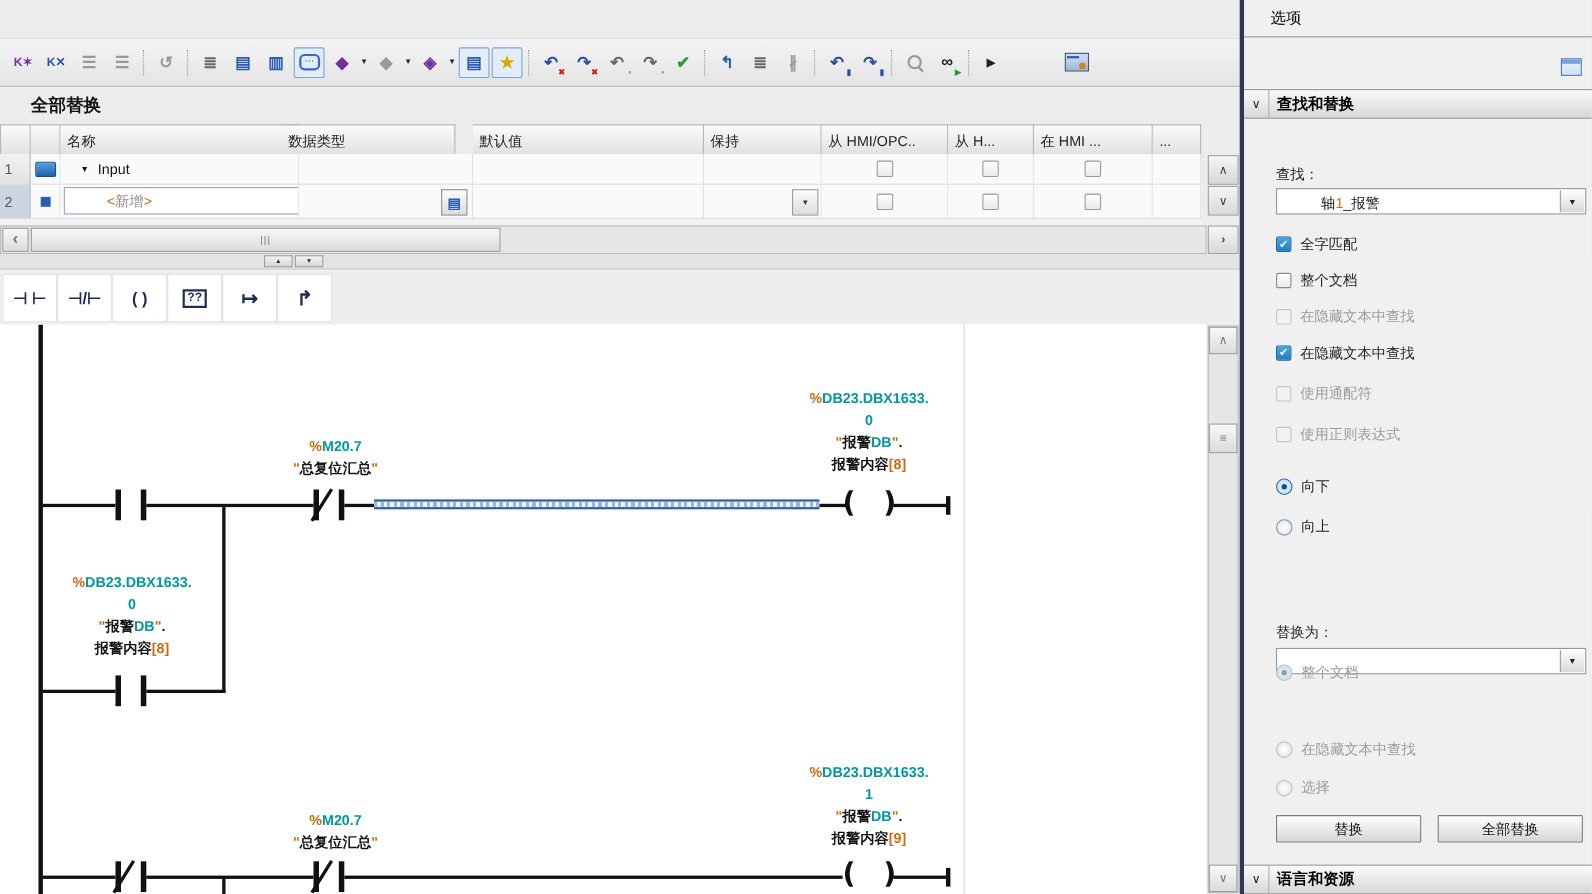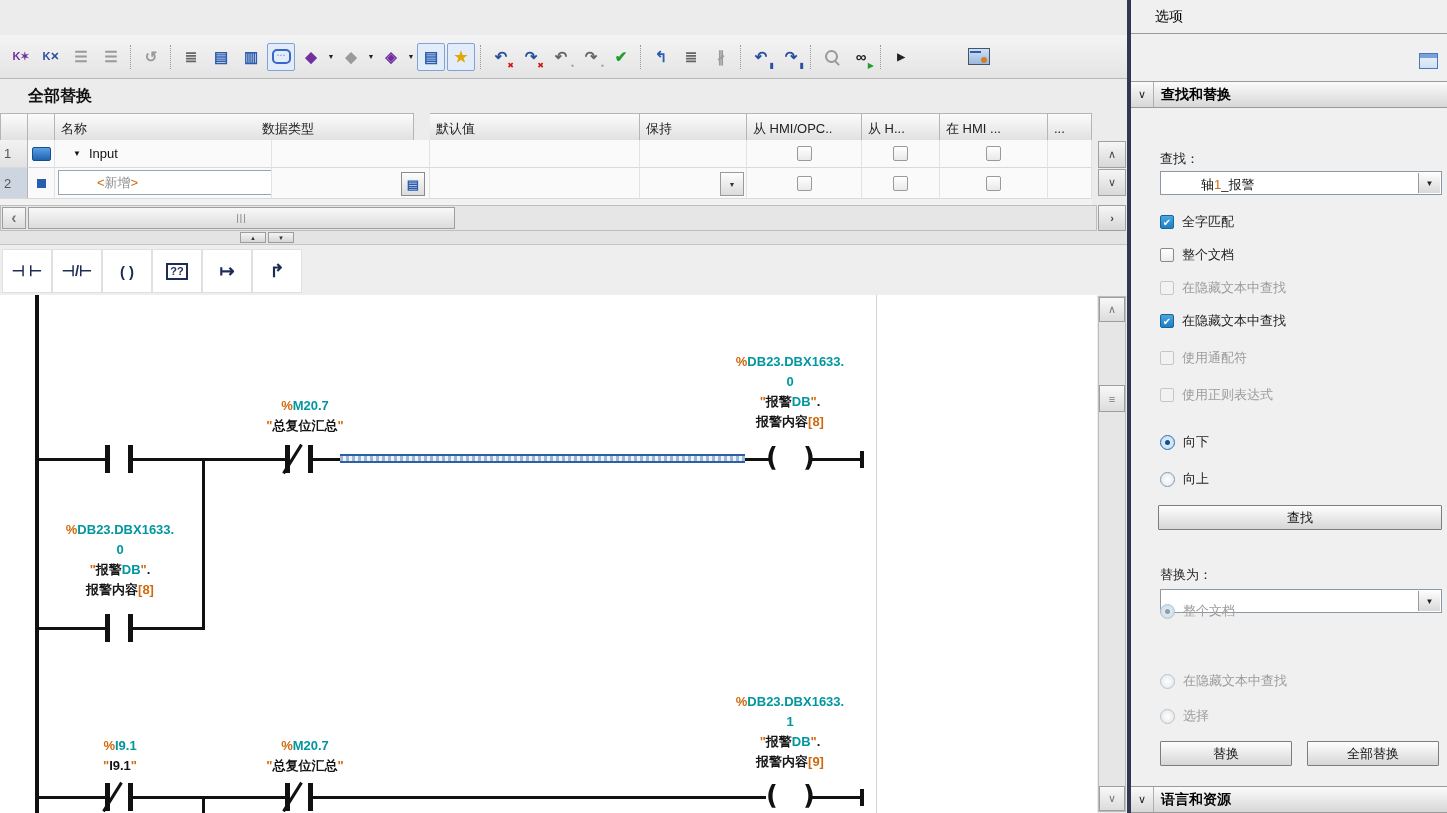--- a/index.html
+++ b/index.html
@@ -315,24 +315,20 @@
       <div><span class="c-o">%</span><span class="c-t">DB23.DBX1633.</span></div>
       <div><span class="c-t">0</span></div>
       <div><span class="c-o">"</span><span class="c-k">报警</span><span class="c-t">DB</span><span class="c-o">"</span><span class="c-k">.</span></div>
       <div><span class="c-k">报警内容</span><span class="c-o">[8]</span></div>
     </div>
     <div class="wire" style="left:39px;top:332px;width:66px;height:3px"></div>
     <div class="bar" style="left:105px;top:319px"></div>
     <div class="bar" style="left:128px;top:319px"></div>
     <div class="wire" style="left:133px;top:332px;width:72px;height:3px"></div>
 
-    <div class="lbl" style="left:30px;top:441px;width:180px">
-      <div><span class="c-o">%</span><span class="c-t">I9.1</span></div>
-      <div><span class="c-o">"</span><span class="c-k">I9.1</span><span class="c-o">"</span></div>
-    </div>
     <div class="lbl" style="left:215px;top:441px;width:180px">
       <div><span class="c-o">%</span><span class="c-t">M20.7</span></div>
       <div><span class="c-o">"</span><span class="c-k">总复位汇总</span><span class="c-o">"</span></div>
     </div>
     <div class="lbl" style="left:690px;top:397px;width:200px">
       <div><span class="c-o">%</span><span class="c-t">DB23.DBX1633.</span></div>
       <div><span class="c-t">1</span></div>
       <div><span class="c-o">"</span><span class="c-k">报警</span><span class="c-t">DB</span><span class="c-o">"</span><span class="c-k">.</span></div>
       <div><span class="c-k">报警内容</span><span class="c-o">[9]</span></div>
     </div>
@@ -402,21 +398,20 @@
 
     <div class="optrow" style="top:433px">
       <span class="rd on"></span>
       <span>向下</span>
     </div>
     <div class="optrow" style="top:470px">
       <span class="rd"></span>
       <span>向上</span>
     </div>
 
-    <div class="pbtn" style="left:27px;top:505px;width:284px">查找</div>
 
     <div class="plabel" style="top:566px">替换为：</div>
     <div class="combo" style="top:589px">
       <span class="val"></span>
       <span class="dd">▼</span>
     </div>
 
     <div class="optrow dis" style="top:602px">
       <span class="rd dis on"></span>
       <span>整个文档</span>

